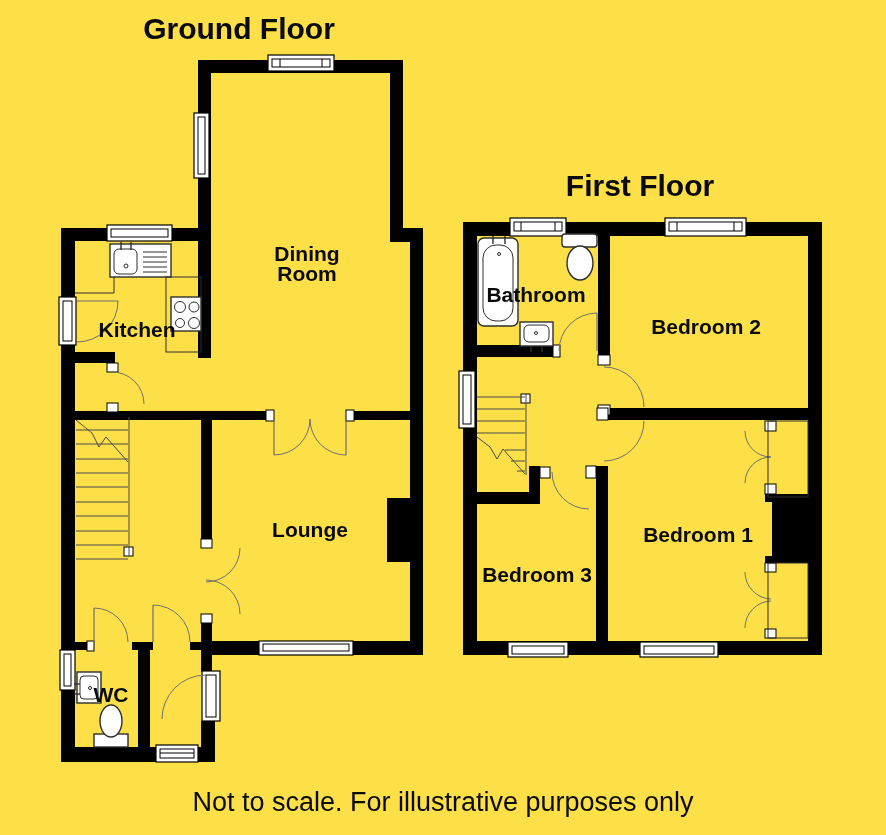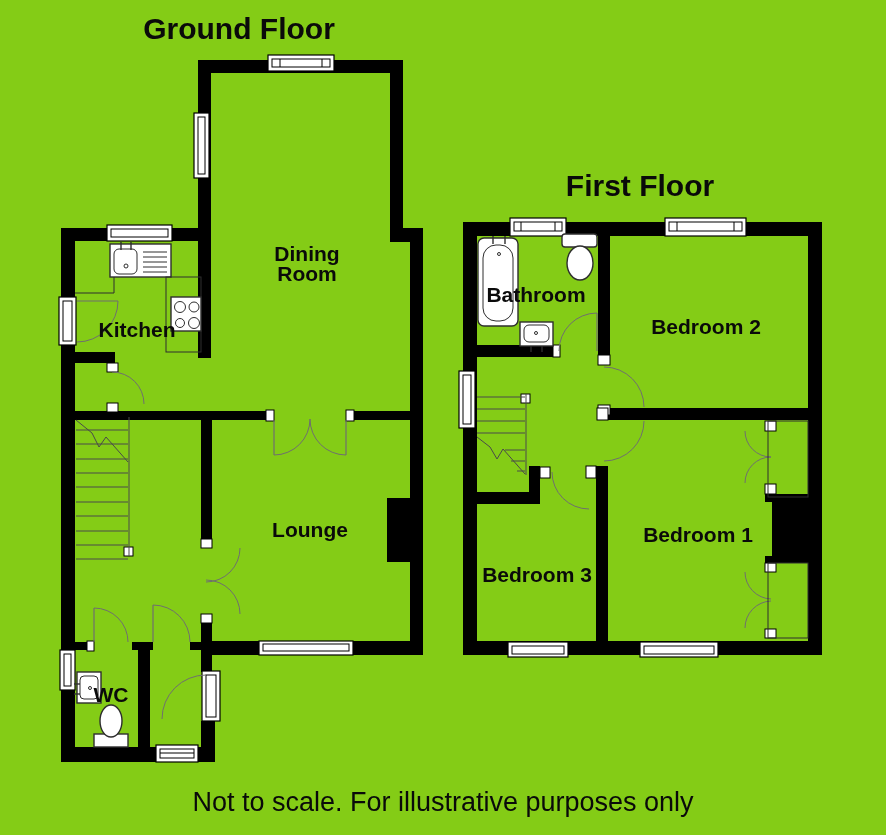--- a/index.html
+++ b/index.html
@@ -1,16 +1,16 @@
 <!DOCTYPE html>
 <html><head>
 <meta charset="utf-8">
 <style>
   html,body{margin:0;padding:0;background:#ffffff;}
-  .stage{position:relative;width:886px;height:835px;background:#84cc16;overflow:hidden;}
+  .stage{position:relative;width:886px;height:835px;background:#fde047;overflow:hidden;}
   svg{display:block;}
   .wall{fill:#000;stroke:none;}
   .jamb{fill:#fff;stroke:#000;stroke-width:1;}
   .win{fill:#fff;stroke:#000;stroke-width:1.2;}
   .winline{fill:none;stroke:#000;stroke-width:1;}
   .fix{fill:#fff;stroke:#2e2e2e;stroke-width:1.4;}
   .fixthin{fill:none;stroke:#2e2e2e;stroke-width:1;}
   .thin{fill:none;stroke:#4a4a4a;stroke-width:1;}
   .arc{fill:none;stroke:#6f6f6f;stroke-width:1;}
   .leaf{fill:none;stroke:#6f6f6f;stroke-width:1.2;}

